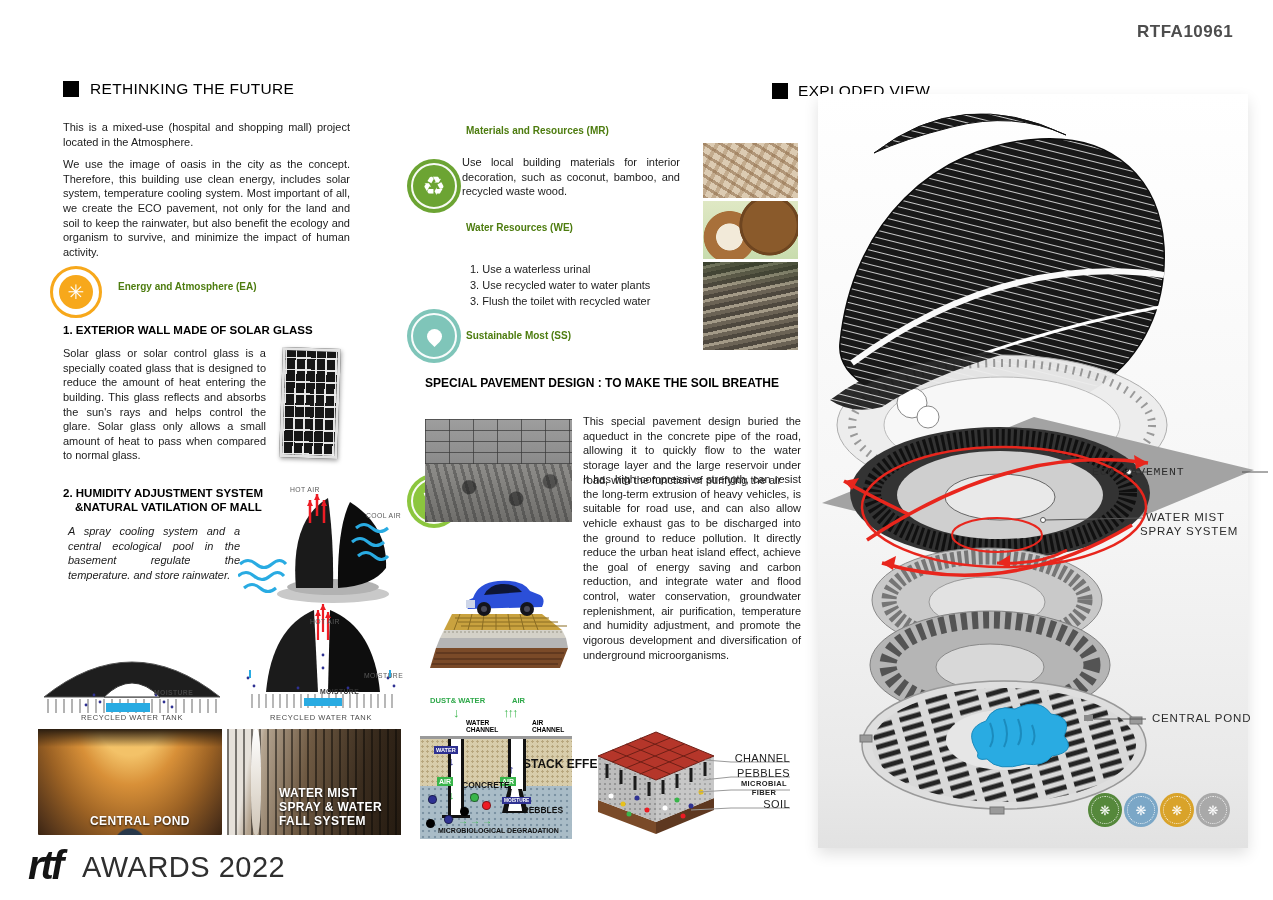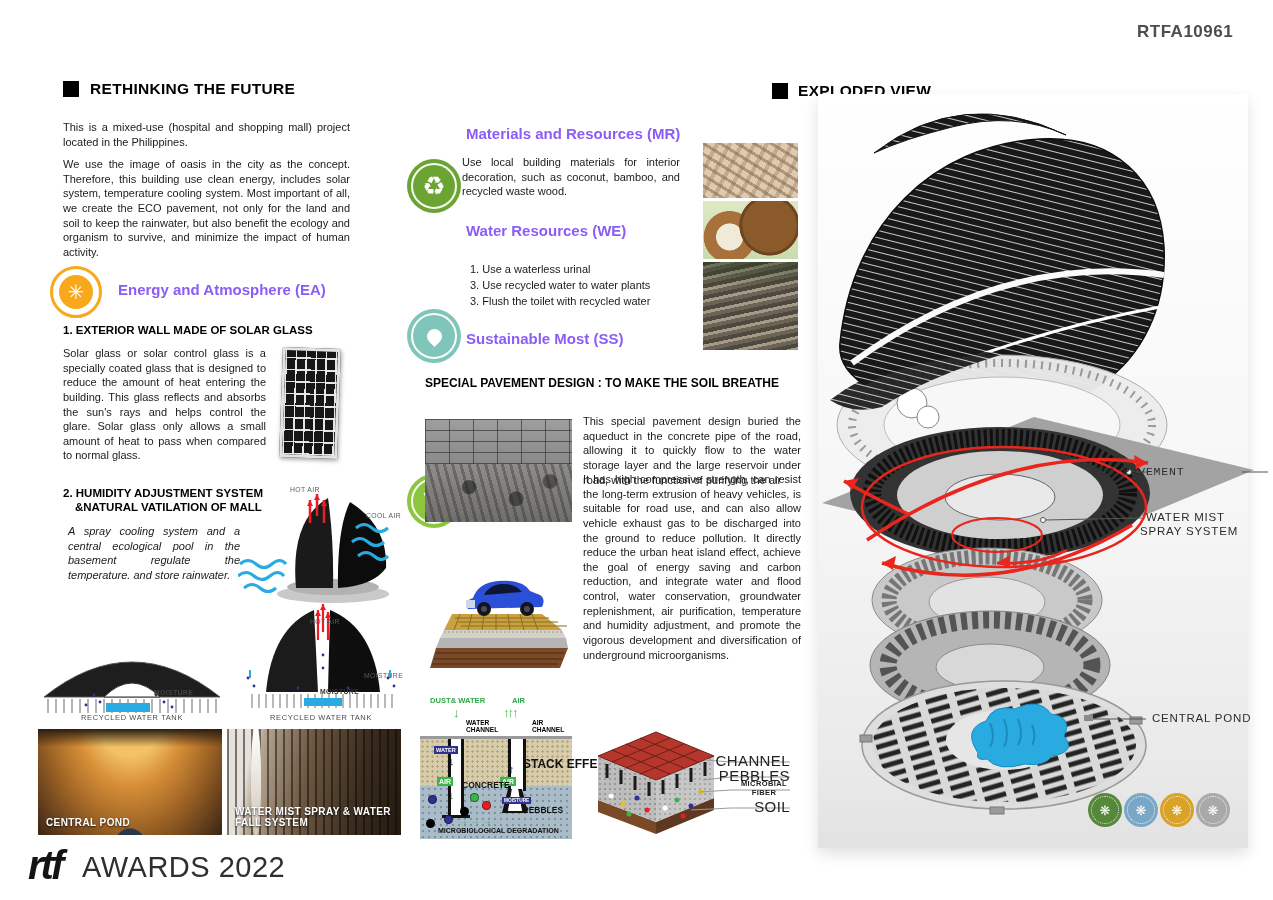--- a/index.html
+++ b/index.html
@@ -1,53 +1,53 @@
 <!DOCTYPE html>
 <html><head>
 <meta charset="utf-8">
 <style>
   html,body{margin:0;padding:0;background:#fff;}
   .page{position:relative;width:1273px;height:900px;background:#fff;overflow:hidden;
         font-family:"Liberation Sans",sans-serif;color:#111;}
   .abs{position:absolute;}
-  .h1{font-size:15.5px;font-weight:bold;letter-spacing:.3px;color:#000;}
+  .h1{font-size:15.5px;font-weight:normal;letter-spacing:.3px;color:#000;}
   .sq{width:16px;height:16px;background:#000;}
   .p{font-size:11px;line-height:1.33;text-align:justify;color:#1a1a1a;}
   .h2{font-size:11.5px;font-weight:bold;color:#000;line-height:1.25;}
-  .secHead{font-size:15px;font-weight:bold;color:#8b5cf6;}
+  .secHead{font-size:10px;font-weight:bold;color:#4d7c0f;}
   .icn{border-radius:50%;display:flex;align-items:center;justify-content:center;position:relative;}
   .icn .ring{position:absolute;inset:4px;border:2px solid rgba(255,255,255,.95);border-radius:50%;}
   .cap{font-size:7.5px;color:#4a4a4a;letter-spacing:.6px;text-align:center;}
   .lbl{font-size:6.8px;color:#5a5a5a;letter-spacing:.4px;white-space:nowrap;}
-  .photocap{font-size:10px;font-weight:bold;color:#fff;letter-spacing:.4px;text-shadow:0 1px 2px rgba(0,0,0,.8);}
+  .photocap{font-size:12px;font-weight:bold;color:#fff;letter-spacing:.4px;text-shadow:0 1px 2px rgba(0,0,0,.8);margin-left:44px;}
   .greenlbl{font-size:7.6px;font-weight:bold;color:#2fa84a;white-space:nowrap;}
   .blklbl{font-size:6.6px;font-weight:bold;color:#000;line-height:1.1;}
   .badge{font-size:5.6px;font-weight:bold;color:#fff;padding:1px 2px;white-space:nowrap;}
   .dot{position:absolute;border-radius:50%;width:7px;height:7px;border:1.5px solid rgba(0,0,0,.45);}
-  .cubelbl{font-size:15px;color:#222;letter-spacing:.4px;white-space:nowrap;}
+  .cubelbl{font-size:11px;color:#222;letter-spacing:.4px;white-space:nowrap;}
   .exlbl{font-size:11.5px;color:#2d2d2d;letter-spacing:.8px;white-space:nowrap;}
   .medal{width:34px;height:34px;border-radius:50%;position:relative;display:flex;align-items:center;justify-content:center;}
   .medal:before{content:"";position:absolute;inset:3px;border:1.5px dotted rgba(255,255,255,.85);border-radius:50%;}
   .medal span{color:rgba(255,255,255,.95);font-size:13px;}
   .grid-panel{background:
      repeating-linear-gradient(0deg,rgba(240,240,240,.95) 0 1.5px,transparent 1.5px 12px),
      repeating-linear-gradient(90deg,rgba(240,240,240,.95) 0 1.5px,transparent 1.5px 10px),
      #161616;border:3px solid #e2e2e2;box-shadow:1px 2px 4px rgba(0,0,0,.35);}
 </style>
 </head>
 <body>
 
 <div class="page">
 
   <div class="abs" style="left:1137px;top:22px;font-size:17px;font-weight:bold;color:#4d4d4d;letter-spacing:.5px;">RTFA10961</div>
 
   <div class="abs sq" style="left:63px;top:81px;"></div>
   <div class="abs h1" style="left:90px;top:80px;">RETHINKING THE FUTURE</div>
 
-  <div class="abs p" style="left:63px;top:120px;width:287px;">This is a mixed-use (hospital and shopping mall) project located in the Philippines.</div>
+  <div class="abs p" style="left:63px;top:120px;width:287px;">This is a mixed-use (hospital and shopping mall) project located in the Atmosphere.</div>
   <div class="abs p" style="left:63px;top:157px;width:287px;">We use the image of oasis in the city as the concept. Therefore, this building use clean energy, includes solar system, temperature cooling system. Most important of all, we create the ECO pavement, not only for the land and soil to keep the rainwater, but also benefit the ecology and organism to survive, and minimize the impact of human activity.</div>
 
   <div class="abs icn" style="left:50px;top:266px;width:46px;height:46px;border:3px solid #F7A81B;background:#fff;">
     <div style="width:34px;height:34px;border-radius:50%;background:#F7A81B;display:flex;align-items:center;justify-content:center;color:#fff;font-size:20px;">✳</div>
   </div>
   <div class="abs secHead" style="left:118px;top:281px;">Energy and Atmosphere (EA)</div>
 
   <div class="abs h2" style="left:63px;top:323px;">1. EXTERIOR WALL MADE OF SOLAR GLASS</div>
   <div class="abs p" style="left:63px;top:346px;width:203px;">Solar glass or solar control glass is a specially coated glass that is designed to reduce the amount of heat entering the building. This glass reflects and absorbs the sun's rays and helps control the glare. Solar glass only allows a small amount of heat to pass when compared to normal glass.</div>
   <div class="abs grid-panel" style="left:281px;top:348px;width:52px;height:104px;transform:rotate(2deg);"></div>

